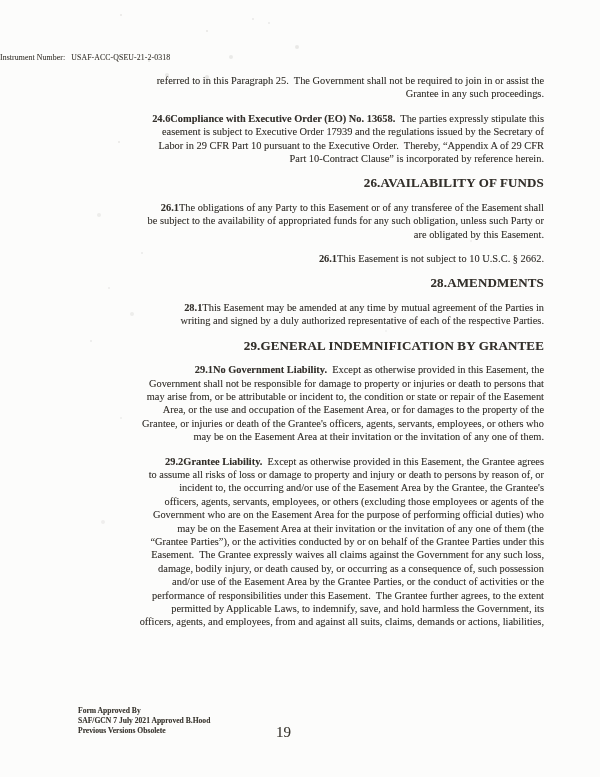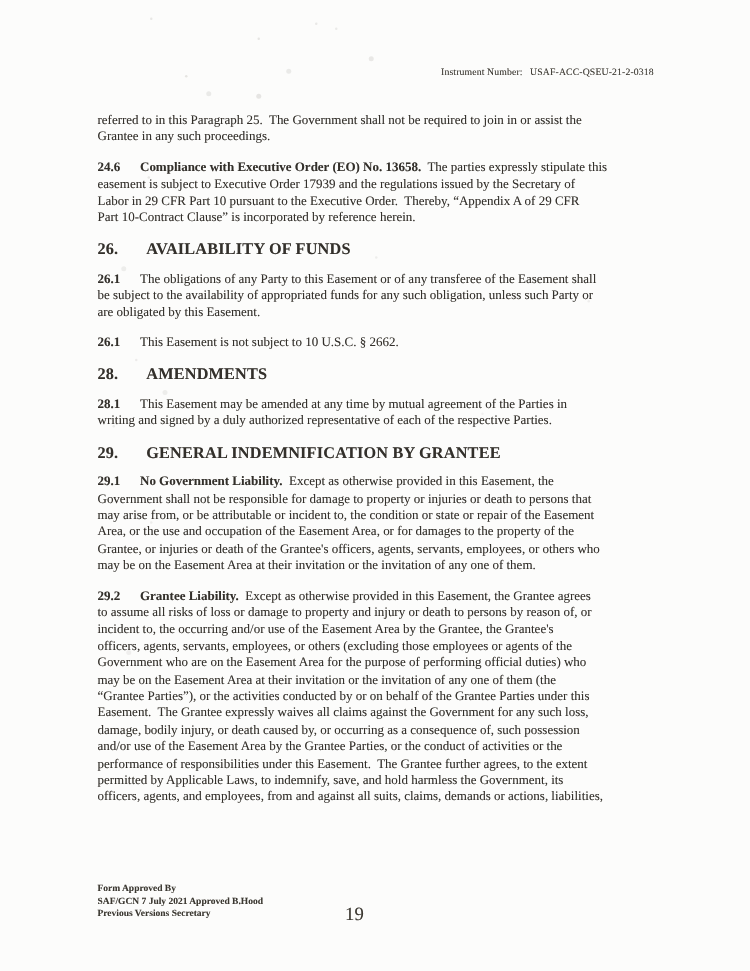--- a/index.html
+++ b/index.html
@@ -36,26 +36,26 @@
       11px 299px 0 1px rgba(110,104,96,0.10),
       -30px 326px 0 0 rgba(110,104,96,0.12),
       0px 403px 0 0 rgba(110,104,96,0.10),
       -18px 507px 0 1px rgba(110,104,96,0.09),
       180px 191px 0 0 rgba(110,104,96,0.10),
       350px 226px 0 0 rgba(110,104,96,0.09),
       265px 316px 0 0 rgba(110,104,96,0.08);
   }
   .header{
     position:absolute;top:53px;left:0;width:523px;
-    text-align:right;font-size:7.8px;letter-spacing:0.1px;color:#3b3831;
+    font-size:7.8px;letter-spacing:0.1px;color:#3b3831;
   }
   .header .label{margin-right:6px;}
   .doc-body{
-    position:absolute;top:90px;left:78px;width:466px;
-    font-size:10.4px;line-height:13.4px;
+    position:absolute;top:74px;left:78px;width:466px;
+    font-size:10.4px;line-height:13.4px;text-align:right;
   }
   .para,.heading{margin:0 0 11px 0;}
   .line{white-space:pre;}
   .num{display:inline-block;min-width:34px;font-weight:700;}
   .ptitle{font-weight:700;}
   .heading{font-size:13px;font-weight:700;letter-spacing:0.15px;}
   .hnum{display:inline-block;min-width:39px;}
   .footer-left{
     position:absolute;left:78px;top:706px;
     font-size:7.6px;line-height:10.2px;font-weight:700;color:#3b3831;
@@ -122,17 +122,17 @@
         <div class="line">and/or use of the Easement Area by the Grantee Parties, or the conduct of activities or the</div>
         <div class="line">performance of responsibilities under this Easement.  The Grantee further agrees, to the extent</div>
         <div class="line">permitted by Applicable Laws, to indemnify, save, and hold harmless the Government, its</div>
         <div class="line">officers, agents, and employees, from and against all suits, claims, demands or actions, liabilities,</div>
       </div>
     </div>
 
   <div class="footer-left">
     <div>Form Approved By</div>
     <div>SAF/GCN 7 July 2021 Approved B.Hood</div>
-    <div>Previous Versions Secretary</div>
+    <div>Previous Versions Obsolete</div>
   </div>
 
   <div class="page-number">19</div>
 </div>
 
 </body></html>

